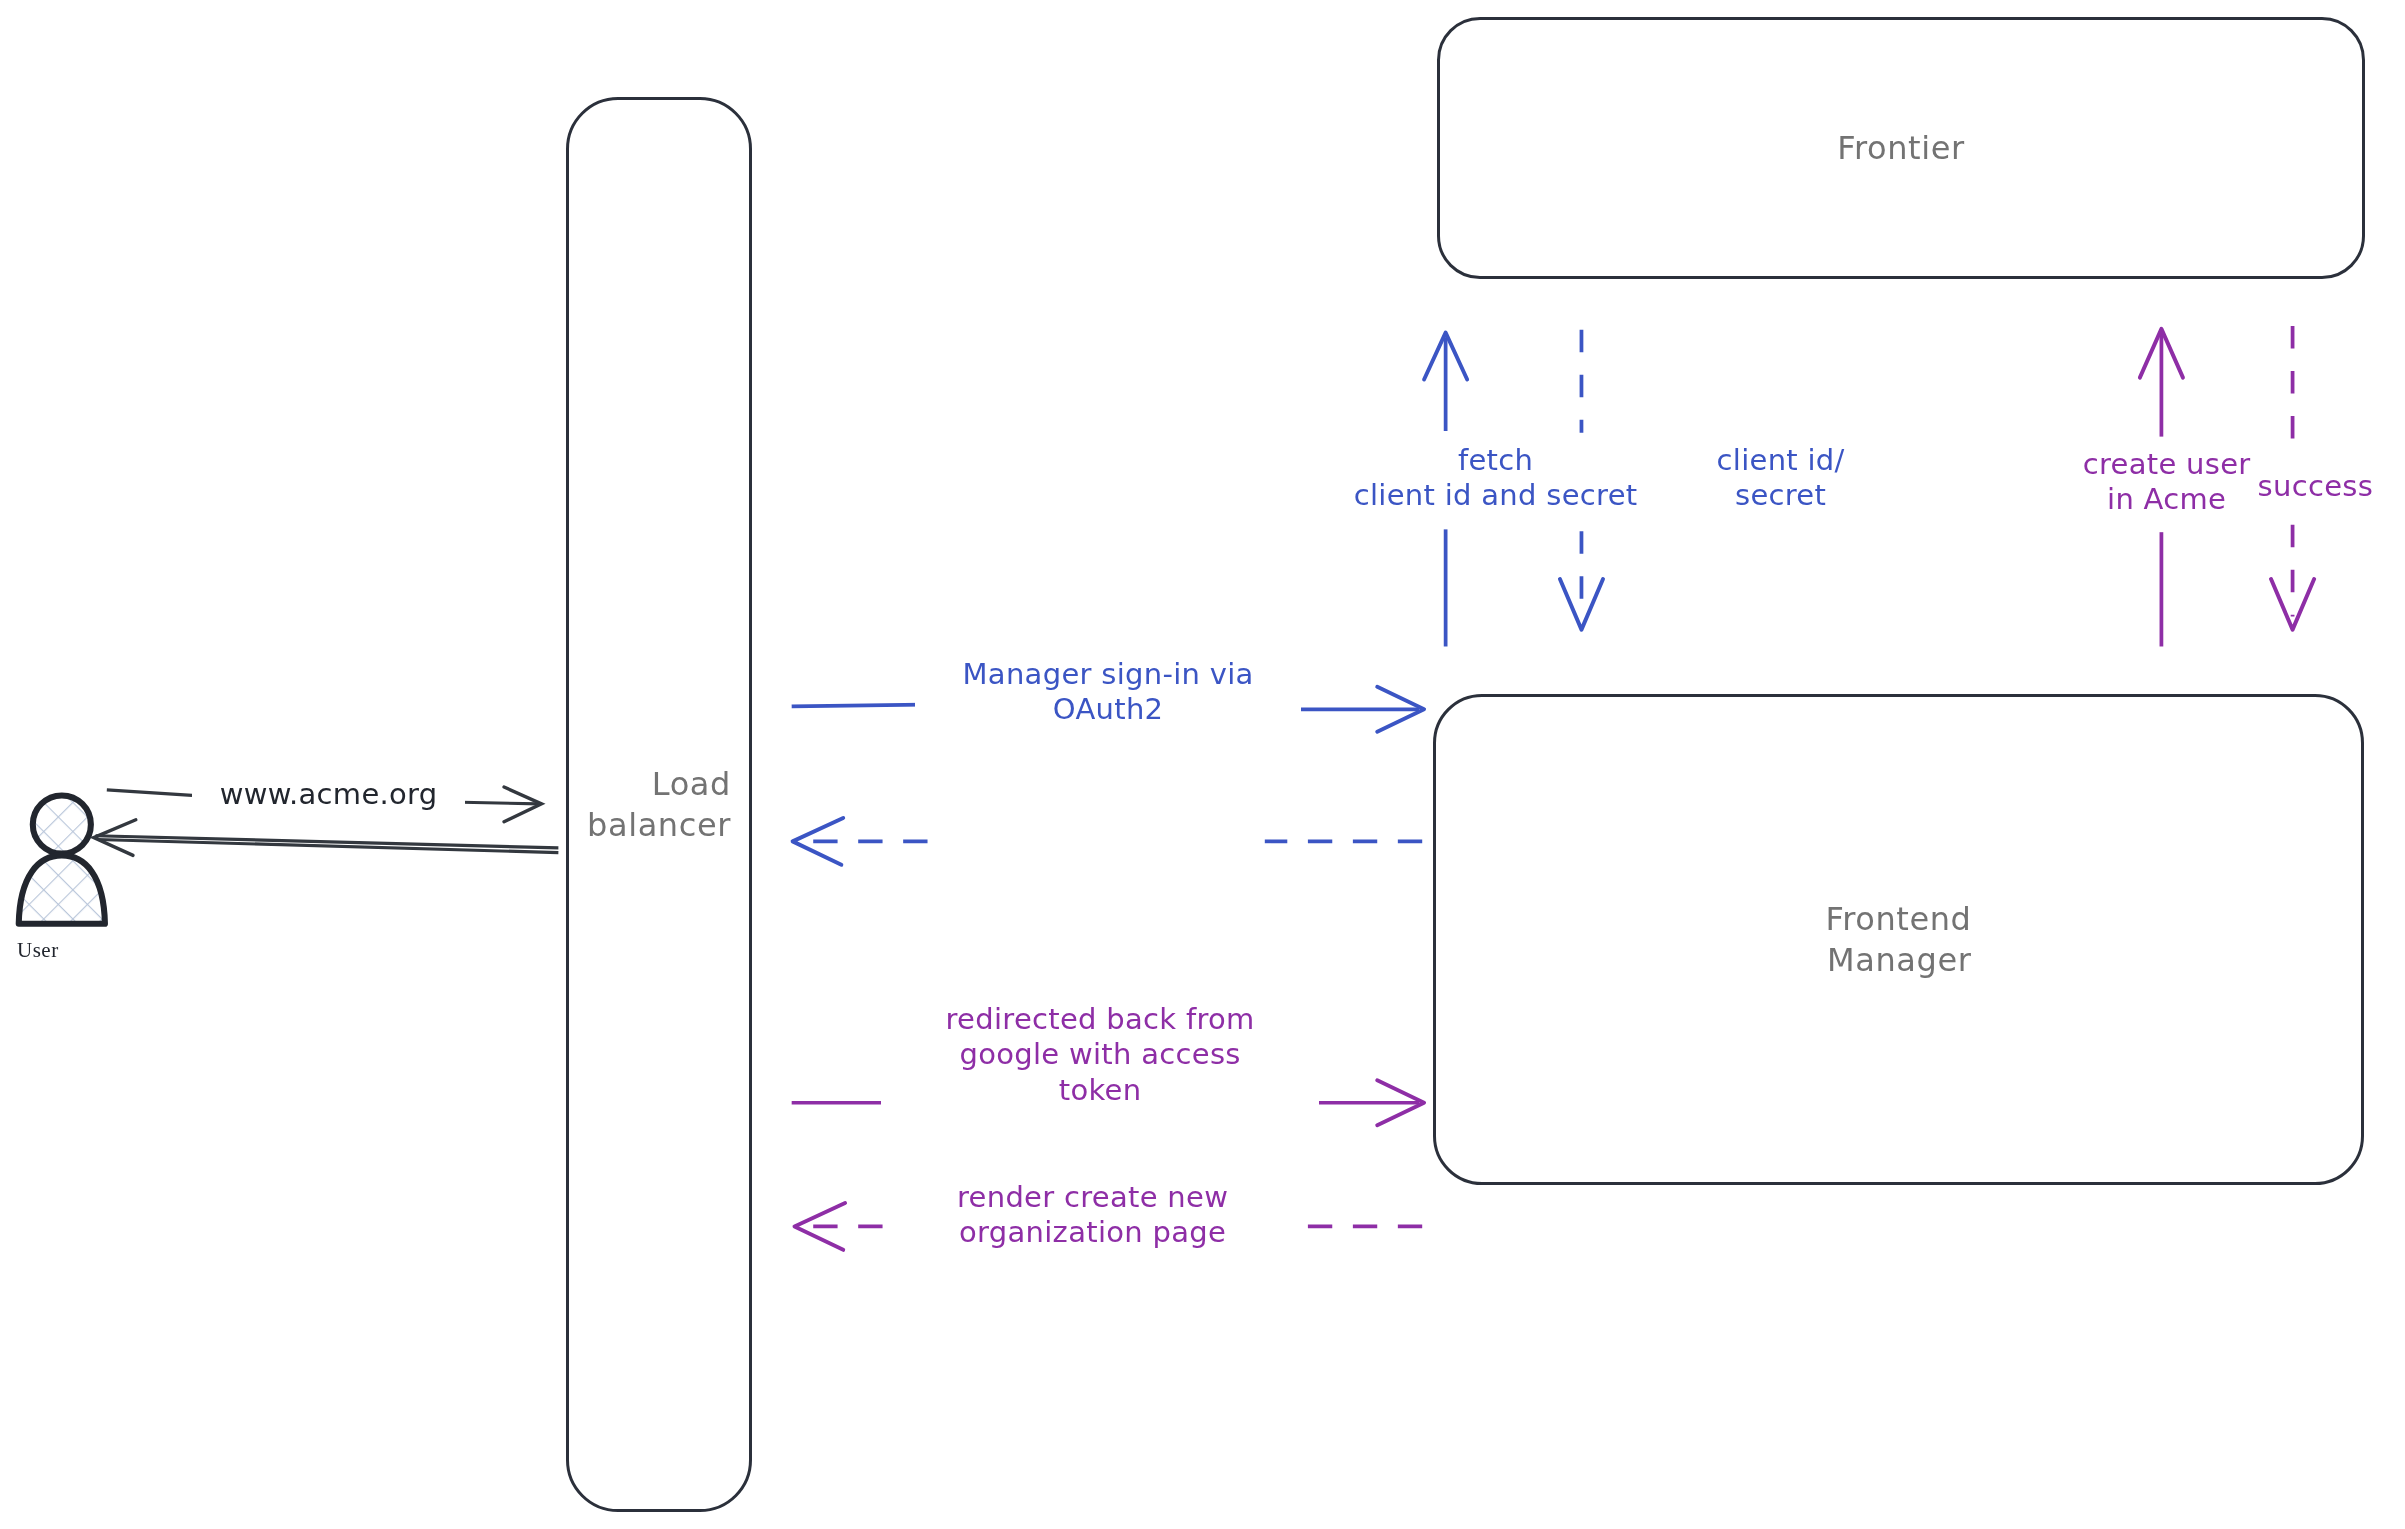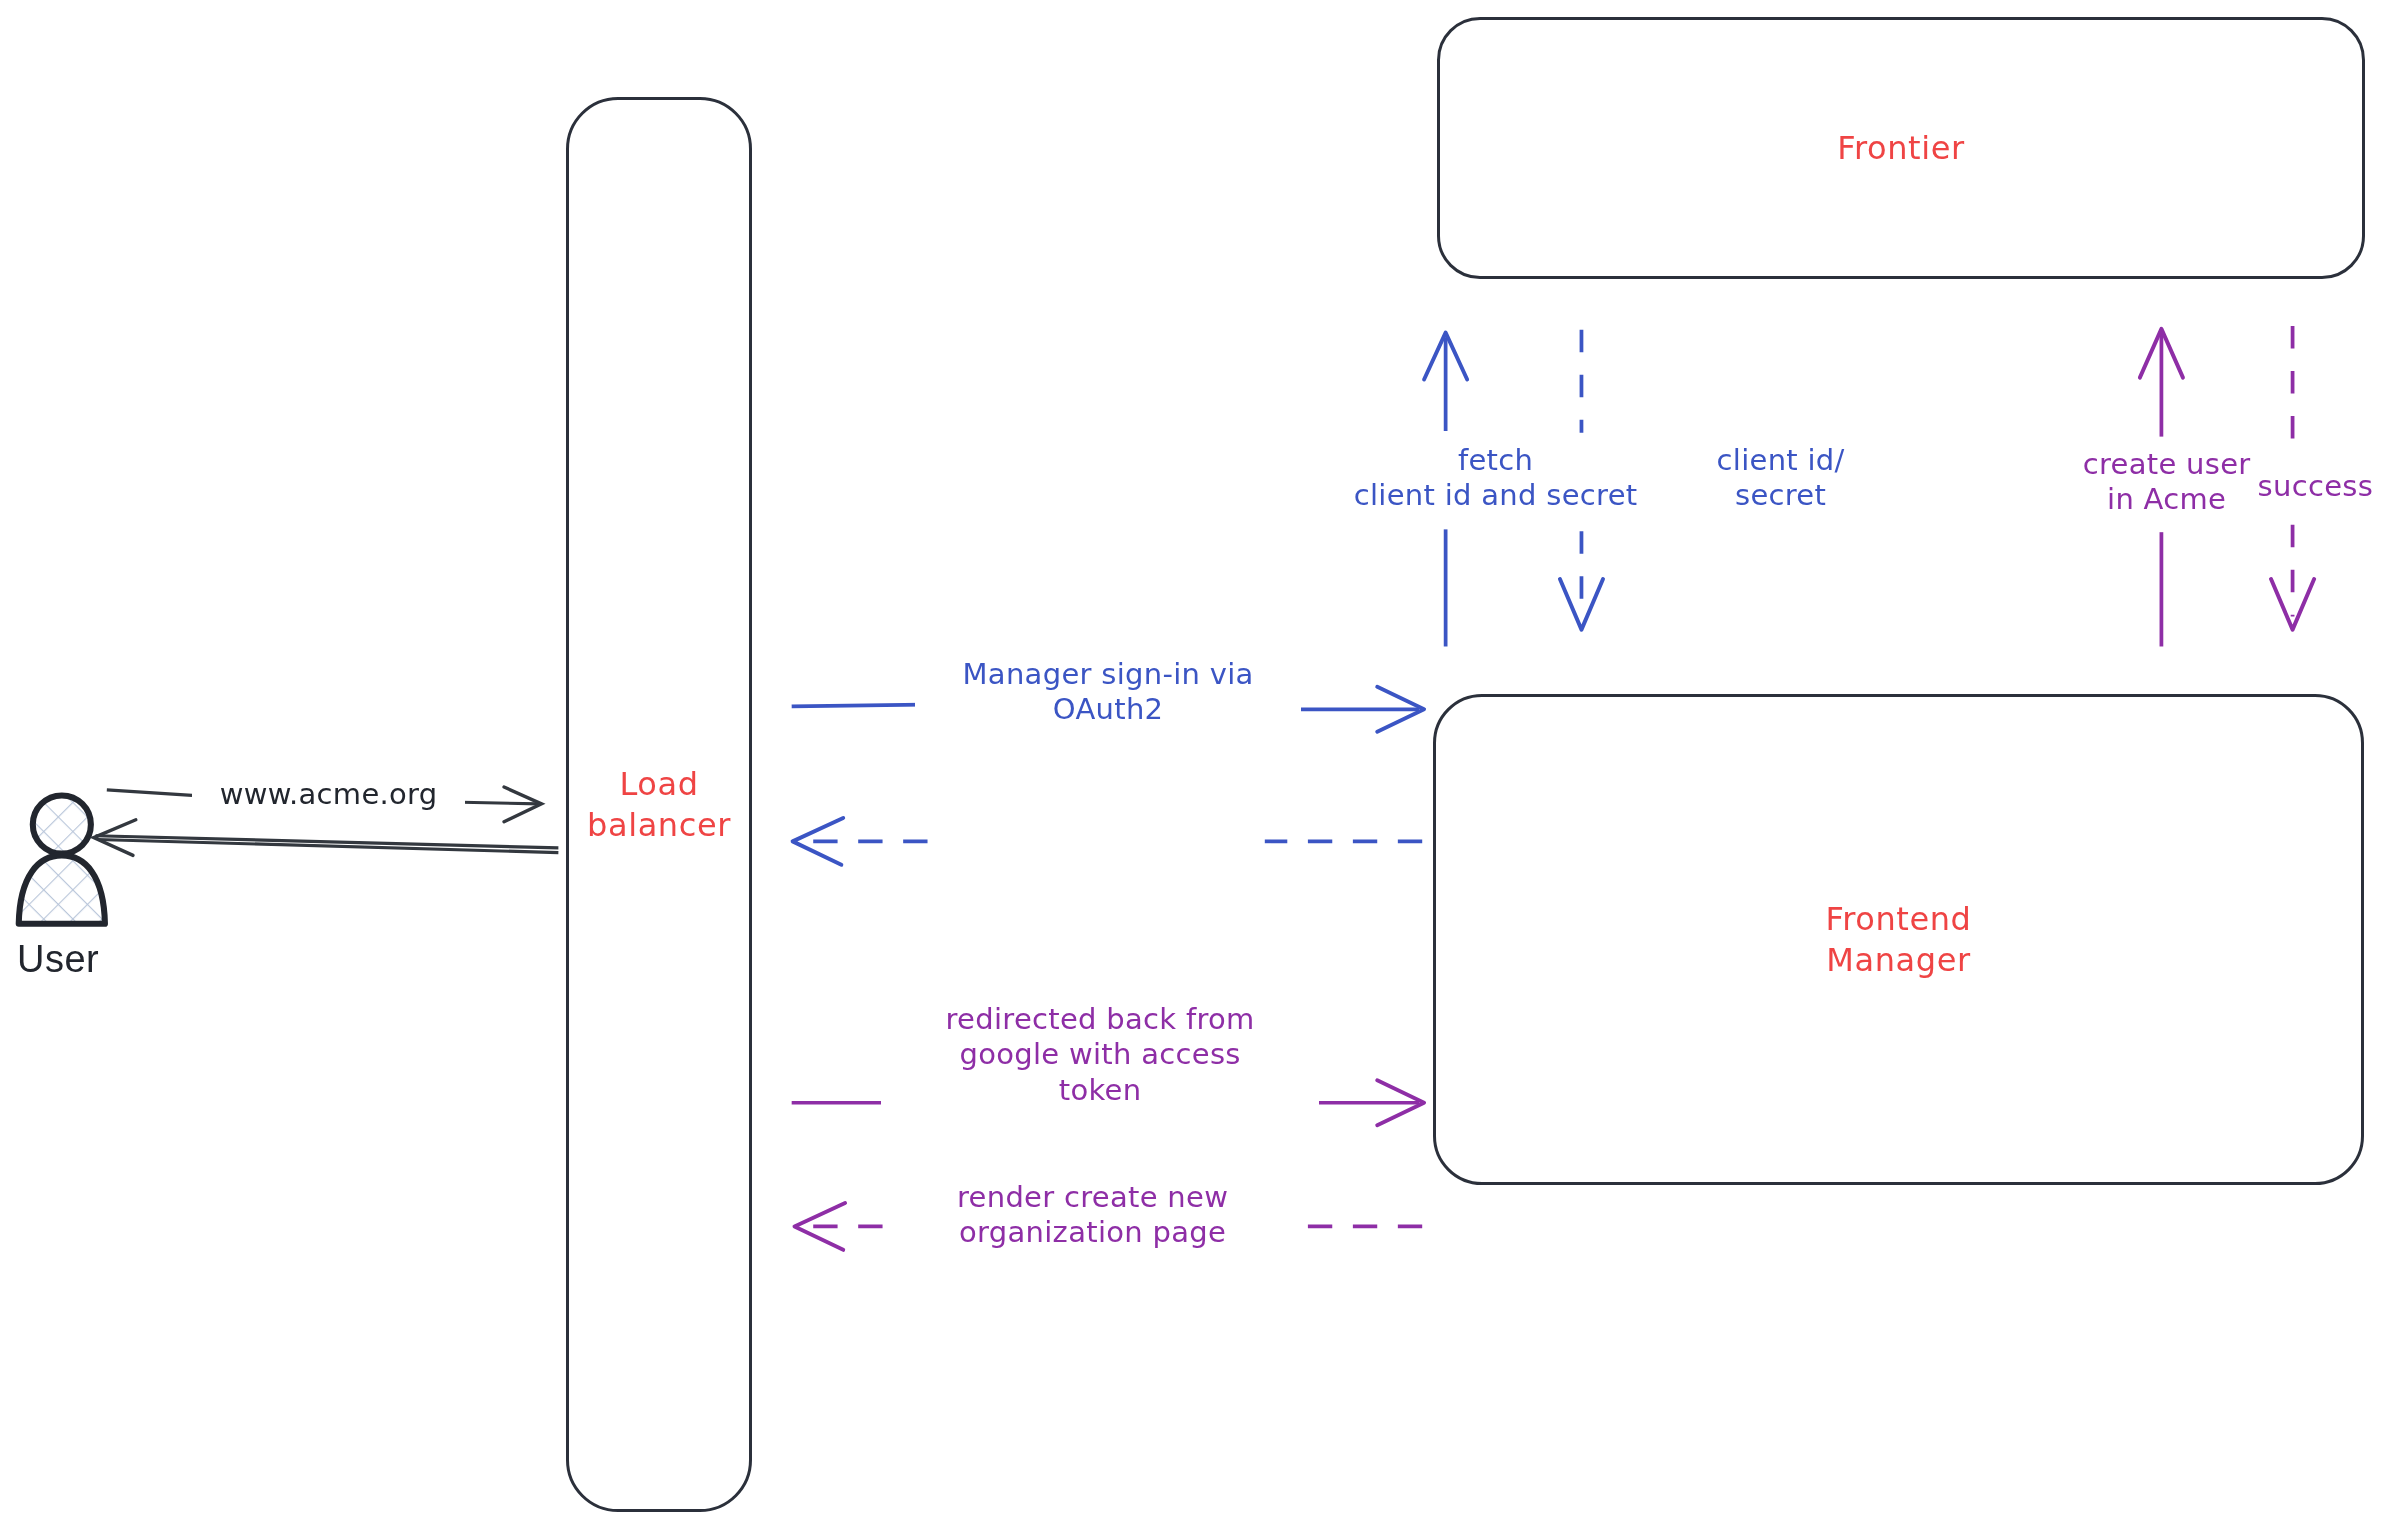--- a/index.html
+++ b/index.html
@@ -33,42 +33,42 @@
     border-radius: 41px;
     background: #ffffff;
     display: flex;
     align-items: center;
     justify-content: center;
   }
   .node-label {
     font-family: "DejaVu Sans", sans-serif;
     font-size: 32px;
     line-height: 1.28;
-    color: #ef4444;
-    text-align: center;
+    color: #737373;
+    text-align: right;
     letter-spacing: 0.6px;
     white-space: pre-line;
   }
   .edge-label {
     position: absolute;
     font-family: "DejaVu Sans", sans-serif;
     font-size: 29px;
     line-height: 1.22;
     text-align: center;
     white-space: pre-line;
     letter-spacing: 0.3px;
     background: #ffffff;
     padding: 0.9px 5.6px;
   }
   .edge-label.blue   { color: #3b55c4; }
   .edge-label.purple { color: #8e2ea6; }
   .actor-label {
     position: absolute;
-    font-family: Liberation Sans, sans-serif;
-    font-size: 38px;
+    font-family: Liberation Serif, serif;
+    font-size: 21px;
     color: #22262e;
     letter-spacing: 0.5px;
   }
 </style>
 </head>
 <body>
 
 <div id="canvas">
 
   <div class="node-box" style="left:566px; top:97px; width:186px; height:1415px; border-radius:52px;">

